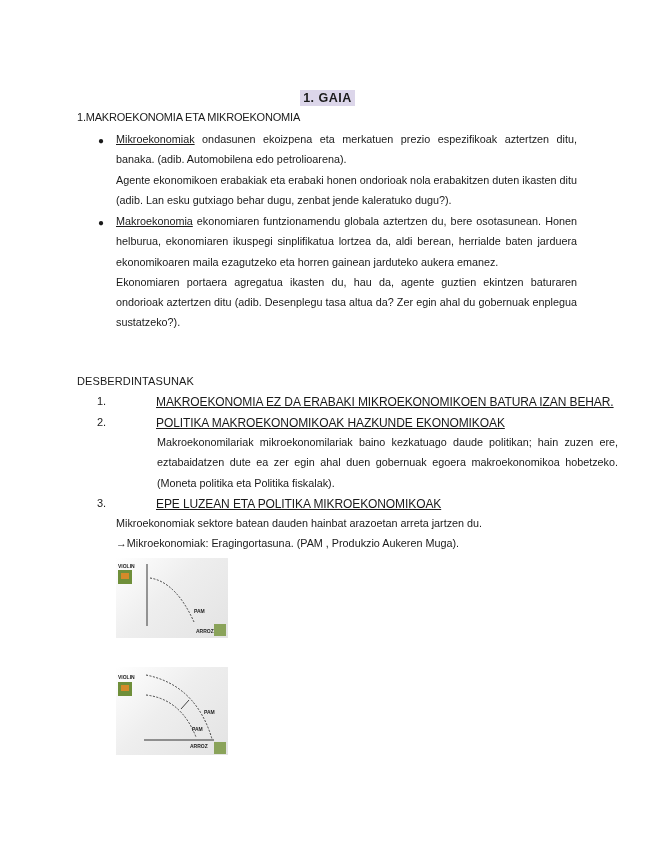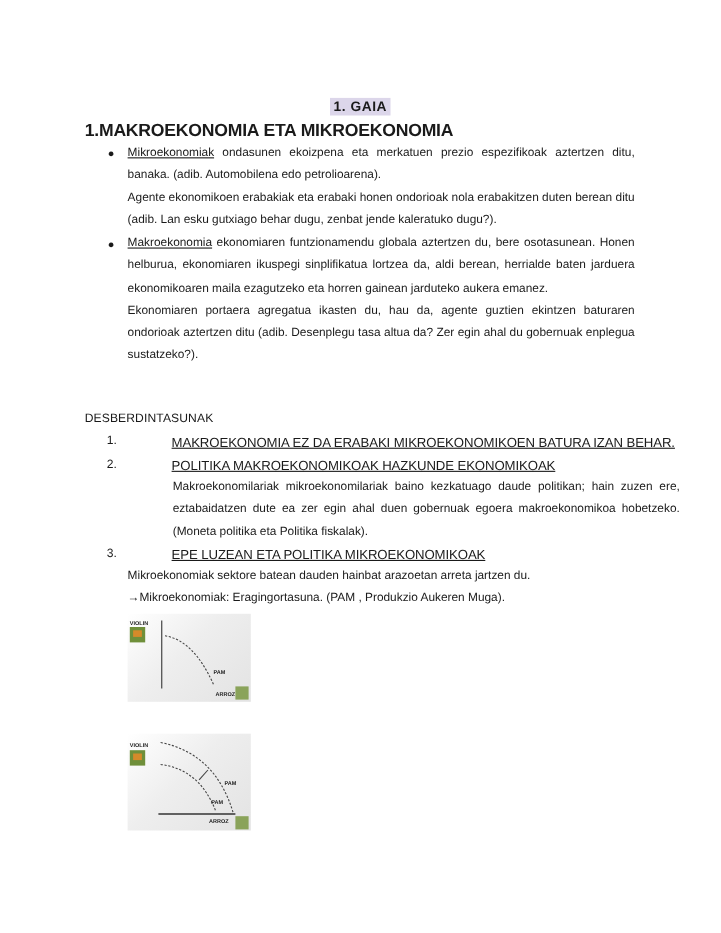--- a/index.html
+++ b/index.html
@@ -1,21 +1,21 @@
 <!DOCTYPE html>
 <html><head>
 <meta charset="utf-8">
 <style>
   html, body { margin: 0; padding: 0; background: #ffffff; }
   body { width: 655px; height: 848px; position: relative; overflow: hidden;
          font-family: "Liberation Sans", sans-serif; color: #1a1a1a; }
   .page { position: absolute; left: 0; top: 12px; width: 655px; height: 848px; }
   .title { position: absolute; top: 76px; left: 0; width: 655px; text-align: center; }
   .title span { background: #dcd6ea; font-weight: bold; font-size: 12.5px; padding: 1px 3px; letter-spacing: 0.5px; }
-  .h1 { position: absolute; left: 77px; top: 99px; font-weight: bold; font-size: 16px; letter-spacing: -0.2px; }
+  .h1 { position: absolute; left: 77px; top: 99px; font-weight: normal; font-size: 11px; letter-spacing: -0.2px; }
   .block { position: absolute; left: 116px; width: 461px; font-size: 10.8px; line-height: 20.3px; text-align: justify; }
   .bullet { position: absolute; left: 98px; font-size: 10px; }
   .num { position: absolute; left: 97px; font-size: 11px; }
   u { text-decoration: underline; }
   .h2 { position: absolute; left: 77px; top: 363px; font-weight: normal; font-size: 11px; letter-spacing: 0.1px; }
   .ul-line { position: absolute; left: 116px; font-size: 12px; text-decoration: underline; white-space: nowrap; letter-spacing: -0.1px; padding-left: 40px;}
   .line { position: absolute; left: 116px; font-size: 10.8px; white-space: nowrap; }
   .fig { position: absolute; left: 116px; width: 112px; background: linear-gradient(135deg, #ffffff 0%, #eeeeee 45%, #e3e3e3 100%); }
   .fig svg { display:block; }
 </style>
@@ -26,21 +26,21 @@
 
   <div class="title">
     <span>1.  GAIA</span>
   </div>
 
   <div class="h1">1.MAKROEKONOMIA ETA MIKROEKONOMIA</div>
 
   <div class="bullet" style="top:123px;">●</div>
   <div class="block" style="top:117px;">
     <u>Mikroekonomiak</u><span> ondasunen ekoizpena eta merkatuen prezio espezifikoak aztertzen ditu, banaka. (adib. Automobilena edo petrolioarena).</span><br>
-    <span>Agente ekonomikoen erabakiak eta erabaki honen ondorioak nola erabakitzen duten berean ditu (adib. Lan esku gutxiago behar dugu, zenbat jende kaleratuko dugu?).</span>
+    <span>Agente ekonomikoen erabakiak eta erabaki honen ondorioak nola erabakitzen duten ikasten ditu (adib. Lan esku gutxiago behar dugu, zenbat jende kaleratuko dugu?).</span>
   </div>
 
   <div class="bullet" style="top:205px;">●</div>
   <div class="block" style="top:199px;">
     <u>Makroekonomia</u><span> ekonomiaren funtzionamendu globala aztertzen du, bere osotasunean. Honen helburua, ekonomiaren ikuspegi sinplifikatua lortzea da, aldi berean, herrialde baten jarduera ekonomikoaren maila ezagutzeko eta horren gainean jarduteko aukera emanez.</span><br>
     <span>Ekonomiaren portaera agregatua ikasten du, hau da, agente guztien ekintzen baturaren ondorioak aztertzen ditu (adib. Desenplegu tasa altua da? Zer egin ahal du gobernuak enplegua sustatzeko?).</span>
   </div>
 
   <div class="h2">DESBERDINTASUNAK</div>
 

